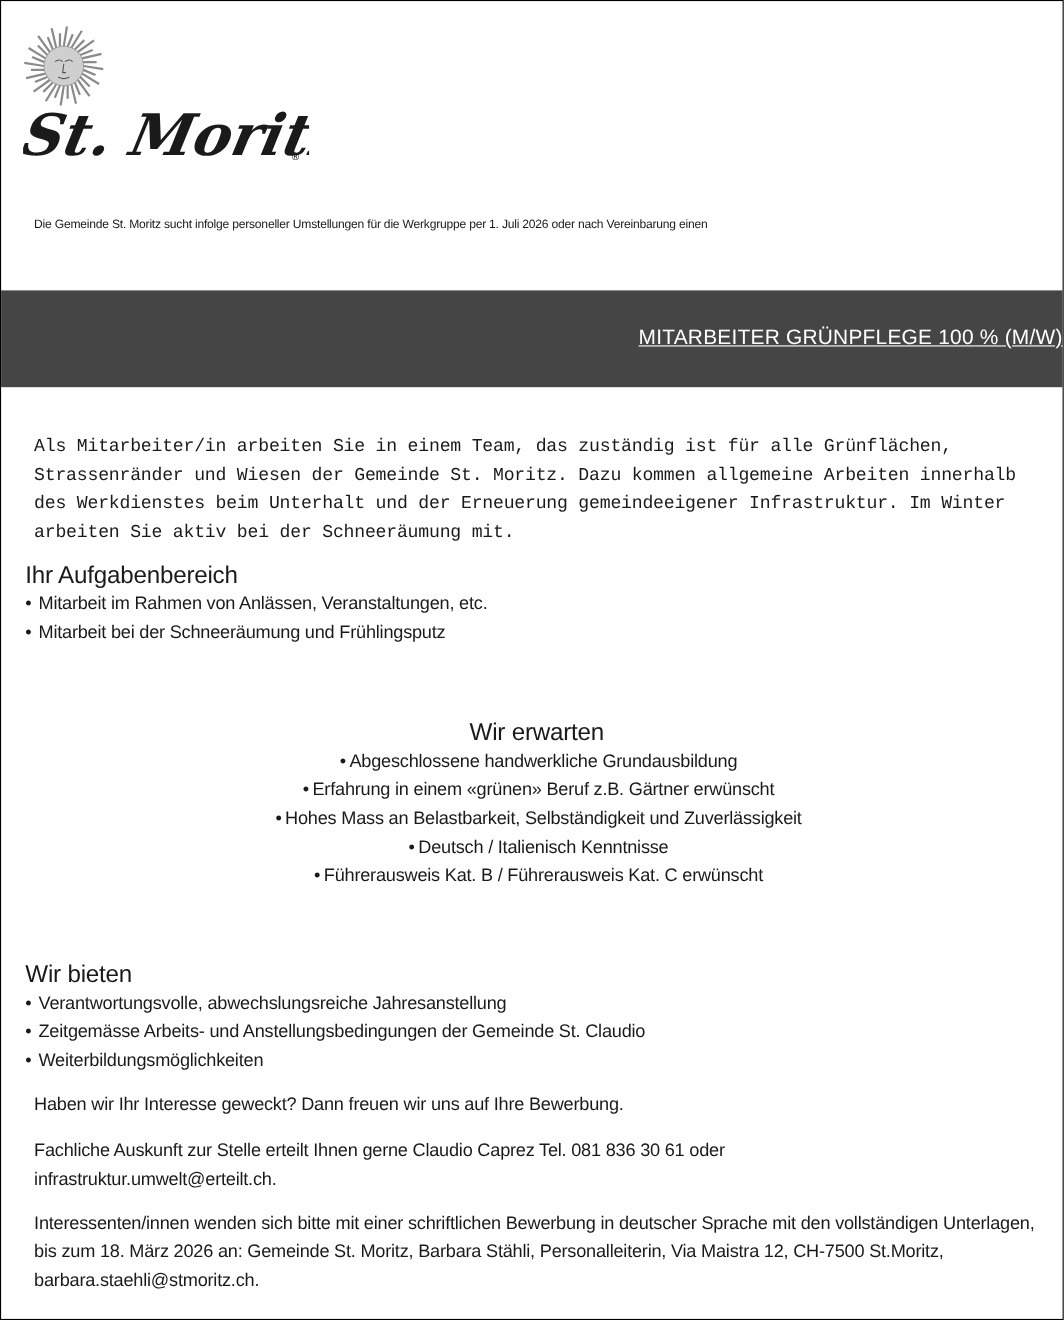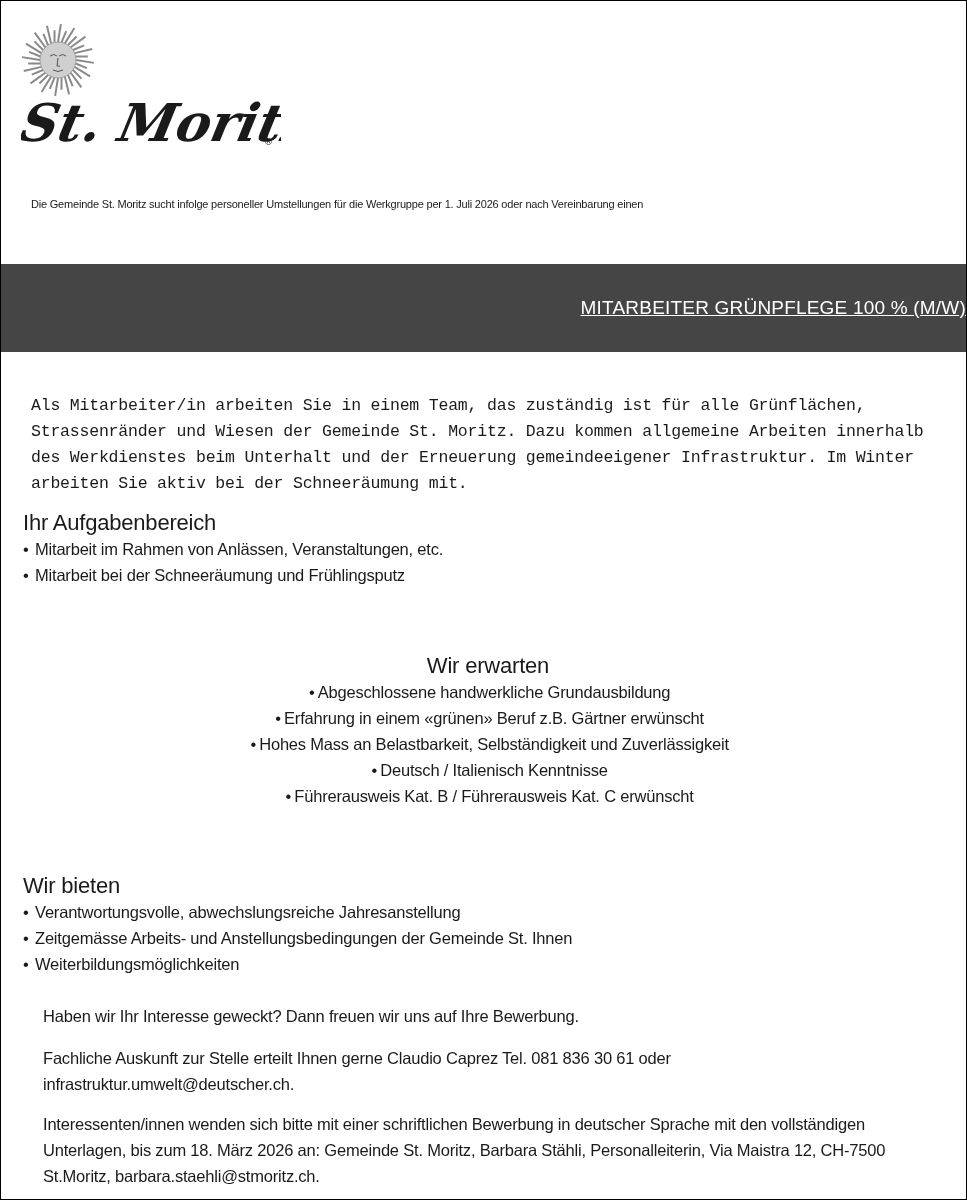--- a/index.html
+++ b/index.html
@@ -29,21 +29,21 @@
     }
     .section { position: absolute; left: 22px; width: 930px; font-size: 16.5px; letter-spacing: -0.2px; }
     .section h3 { margin: 0; font-size: 22px; font-weight: normal; line-height: 26px; }
     .section ul { list-style: none; margin: 0; padding: 0; }
     .section li { line-height: 26px; }
     .section li .bullet { display: inline-block; width: 12px; }
     .sec1 { top: 509px; }
     .sec2 { top: 652px; text-align: center; }
     .sec3 { top: 848px; margin-top: 24px; }
     .closing { position: absolute; left: 30px; width: 915px; font-size: 16.5px; line-height: 26px; letter-spacing: -0.2px; }
-    .closing p { margin: 12px; }
+    .closing p { margin: 0; }
     .c1 { top: 990px; }
     .c2 { top: 1032px; }
     .c3 { top: 1098px; }
   </style>
 </head>
 <body>
 
 <div class="page">
 
   <div class="logo">
@@ -122,30 +122,30 @@
       <li><span class="bullet">•</span><span>Hohes Mass an Belastbarkeit, Selbständigkeit und Zuverlässigkeit</span></li>
       <li><span class="bullet">•</span><span>Deutsch / Italienisch Kenntnisse</span></li>
       <li><span class="bullet">•</span><span>Führerausweis Kat. B / Führerausweis Kat. C erwünscht</span></li>
     </ul>
   </div>
 
   <div class="section sec3">
     <h3>Wir bieten</h3>
     <ul>
       <li><span class="bullet">•</span><span>Verantwortungsvolle, abwechslungsreiche Jahresanstellung</span></li>
-      <li><span class="bullet">•</span><span>Zeitgemässe Arbeits- und Anstellungsbedingungen der Gemeinde St. Ihnen</span></li>
+      <li><span class="bullet">•</span><span>Zeitgemässe Arbeits- und Anstellungsbedingungen der Gemeinde St. Claudio</span></li>
       <li><span class="bullet">•</span><span>Weiterbildungsmöglichkeiten</span></li>
     </ul>
   </div>
 
   <div class="closing c1">
     <p>Haben wir Ihr Interesse geweckt? Dann freuen wir uns auf Ihre Bewerbung.</p>
   </div>
 
   <div class="closing c2">
-    <p><span>Fachliche Auskunft zur Stelle erteilt Ihnen gerne Claudio Caprez Tel. 081 836 30 61 oder</span><br><span>infrastruktur.umwelt@deutscher.ch</span><span>.</span></p>
+    <p><span>Fachliche Auskunft zur Stelle erteilt Ihnen gerne Claudio Caprez Tel. 081 836 30 61 oder</span><br><span>infrastruktur.umwelt@erteilt.ch</span><span>.</span></p>
   </div>
 
   <div class="closing c3">
     <p><span>Interessenten/innen wenden sich bitte mit einer schriftlichen Bewerbung in deutscher Sprache mit den vollständigen Unterlagen, bis zum 18. März 2026 an: Gemeinde St. Moritz, Barbara Stähli, Personalleiterin, Via Maistra 12, CH-7500 St.Moritz,</span> <span>barbara.staehli@stmoritz.ch</span><span>.</span></p>
   </div>
 
 </div>
 
 </body></html>

